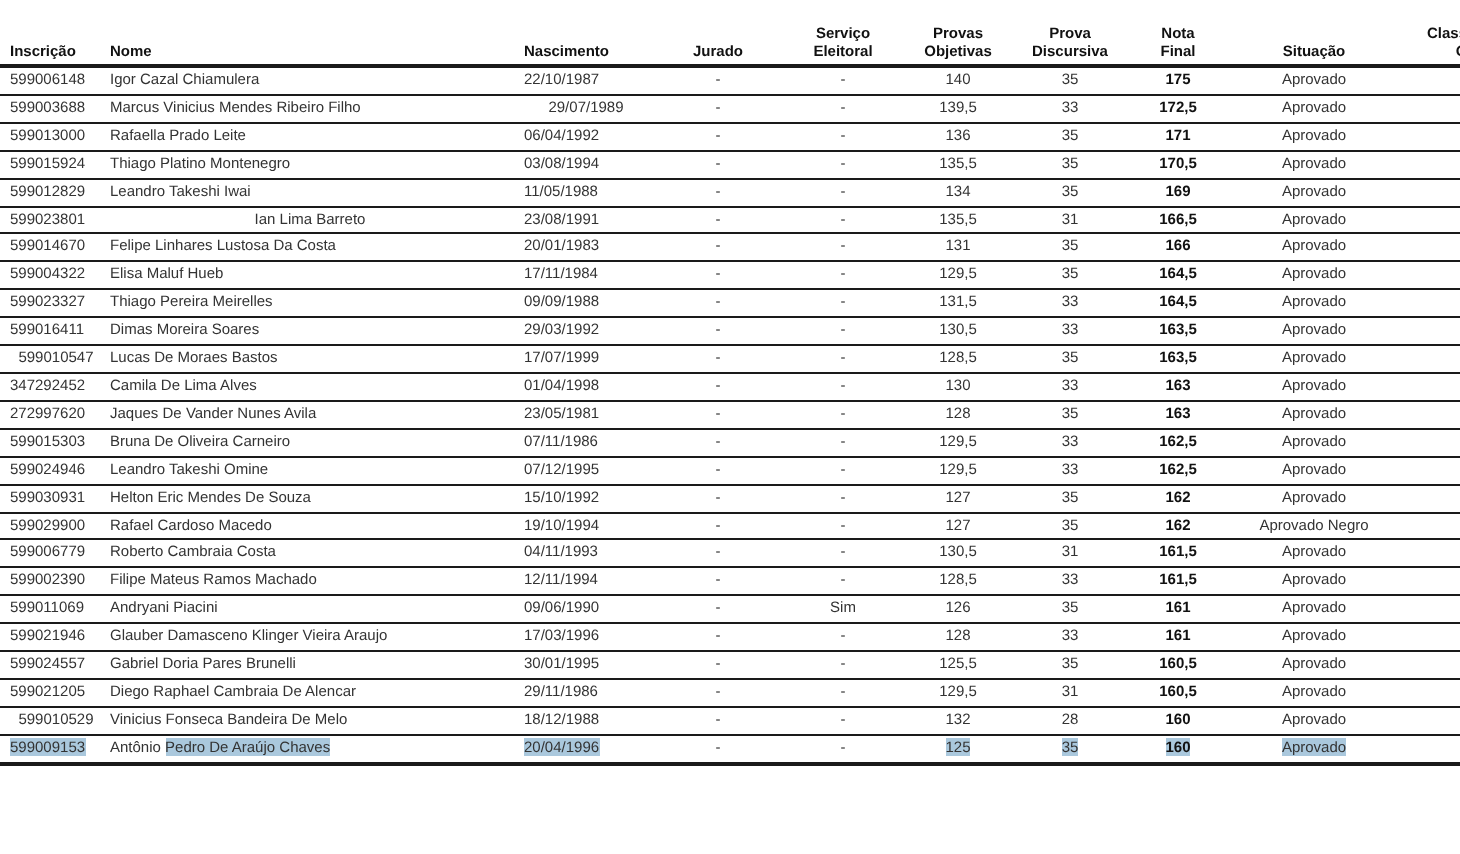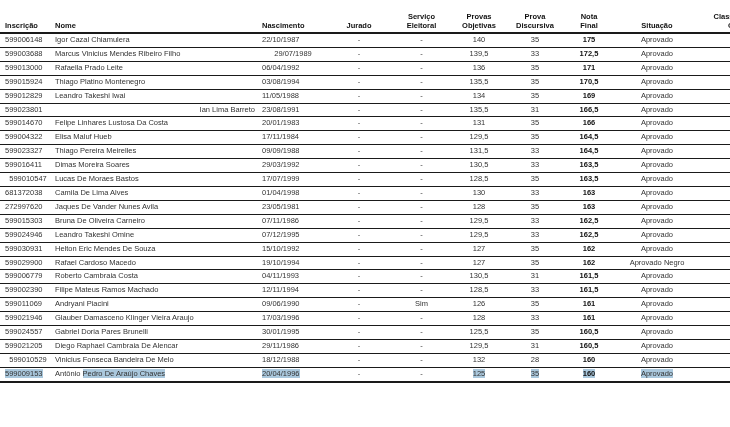--- a/index.html
+++ b/index.html
@@ -135,21 +135,21 @@
           <td class="col-jurado" style="text-align: center;">-</td>
           <td class="col-servico_eleitoral" style="text-align: center;">-</td>
           <td class="col-provas_objetivas" style="text-align: center;">134</td>
           <td class="col-prova_discursiva" style="text-align: center;">35</td>
           <td class="col-nota_final bold" style="text-align: center;">169</td>
           <td class="col-situacao" style="text-align: center;">Aprovado</td>
           <td class="col-classificacao_geral" style="text-align: center;">5º</td>
         </tr>
         <tr>
           <td class="col-inscricao" style="text-align: left;">599023801</td>
-          <td class="col-nome" style="text-align: right;">Ian Lima Barreto</td>
+          <td class="col-nome" style="text-align: center;">Ian Lima Barreto</td>
           <td class="col-nascimento" style="text-align: left;">23/08/1991</td>
           <td class="col-jurado" style="text-align: center;">-</td>
           <td class="col-servico_eleitoral" style="text-align: center;">-</td>
           <td class="col-provas_objetivas" style="text-align: center;">135,5</td>
           <td class="col-prova_discursiva" style="text-align: center;">31</td>
           <td class="col-nota_final bold" style="text-align: center;">166,5</td>
           <td class="col-situacao" style="text-align: center;">Aprovado</td>
           <td class="col-classificacao_geral" style="text-align: center;">6º</td>
         </tr>
         <tr>
@@ -206,21 +206,21 @@
           <td class="col-nascimento" style="text-align: left;">17/07/1999</td>
           <td class="col-jurado" style="text-align: center;">-</td>
           <td class="col-servico_eleitoral" style="text-align: center;">-</td>
           <td class="col-provas_objetivas" style="text-align: center;">128,5</td>
           <td class="col-prova_discursiva" style="text-align: center;">35</td>
           <td class="col-nota_final bold" style="text-align: center;">163,5</td>
           <td class="col-situacao" style="text-align: center;">Aprovado</td>
           <td class="col-classificacao_geral" style="text-align: center;">11º</td>
         </tr>
         <tr>
-          <td class="col-inscricao" style="text-align: left;">681372038</td>
+          <td class="col-inscricao" style="text-align: left;">347292452</td>
           <td class="col-nome" style="text-align: left;">Camila De Lima Alves</td>
           <td class="col-nascimento" style="text-align: left;">01/04/1998</td>
           <td class="col-jurado" style="text-align: center;">-</td>
           <td class="col-servico_eleitoral" style="text-align: center;">-</td>
           <td class="col-provas_objetivas" style="text-align: center;">130</td>
           <td class="col-prova_discursiva" style="text-align: center;">33</td>
           <td class="col-nota_final bold" style="text-align: center;">163</td>
           <td class="col-situacao" style="text-align: center;">Aprovado</td>
           <td class="col-classificacao_geral" style="text-align: center;">12º</td>
         </tr>

